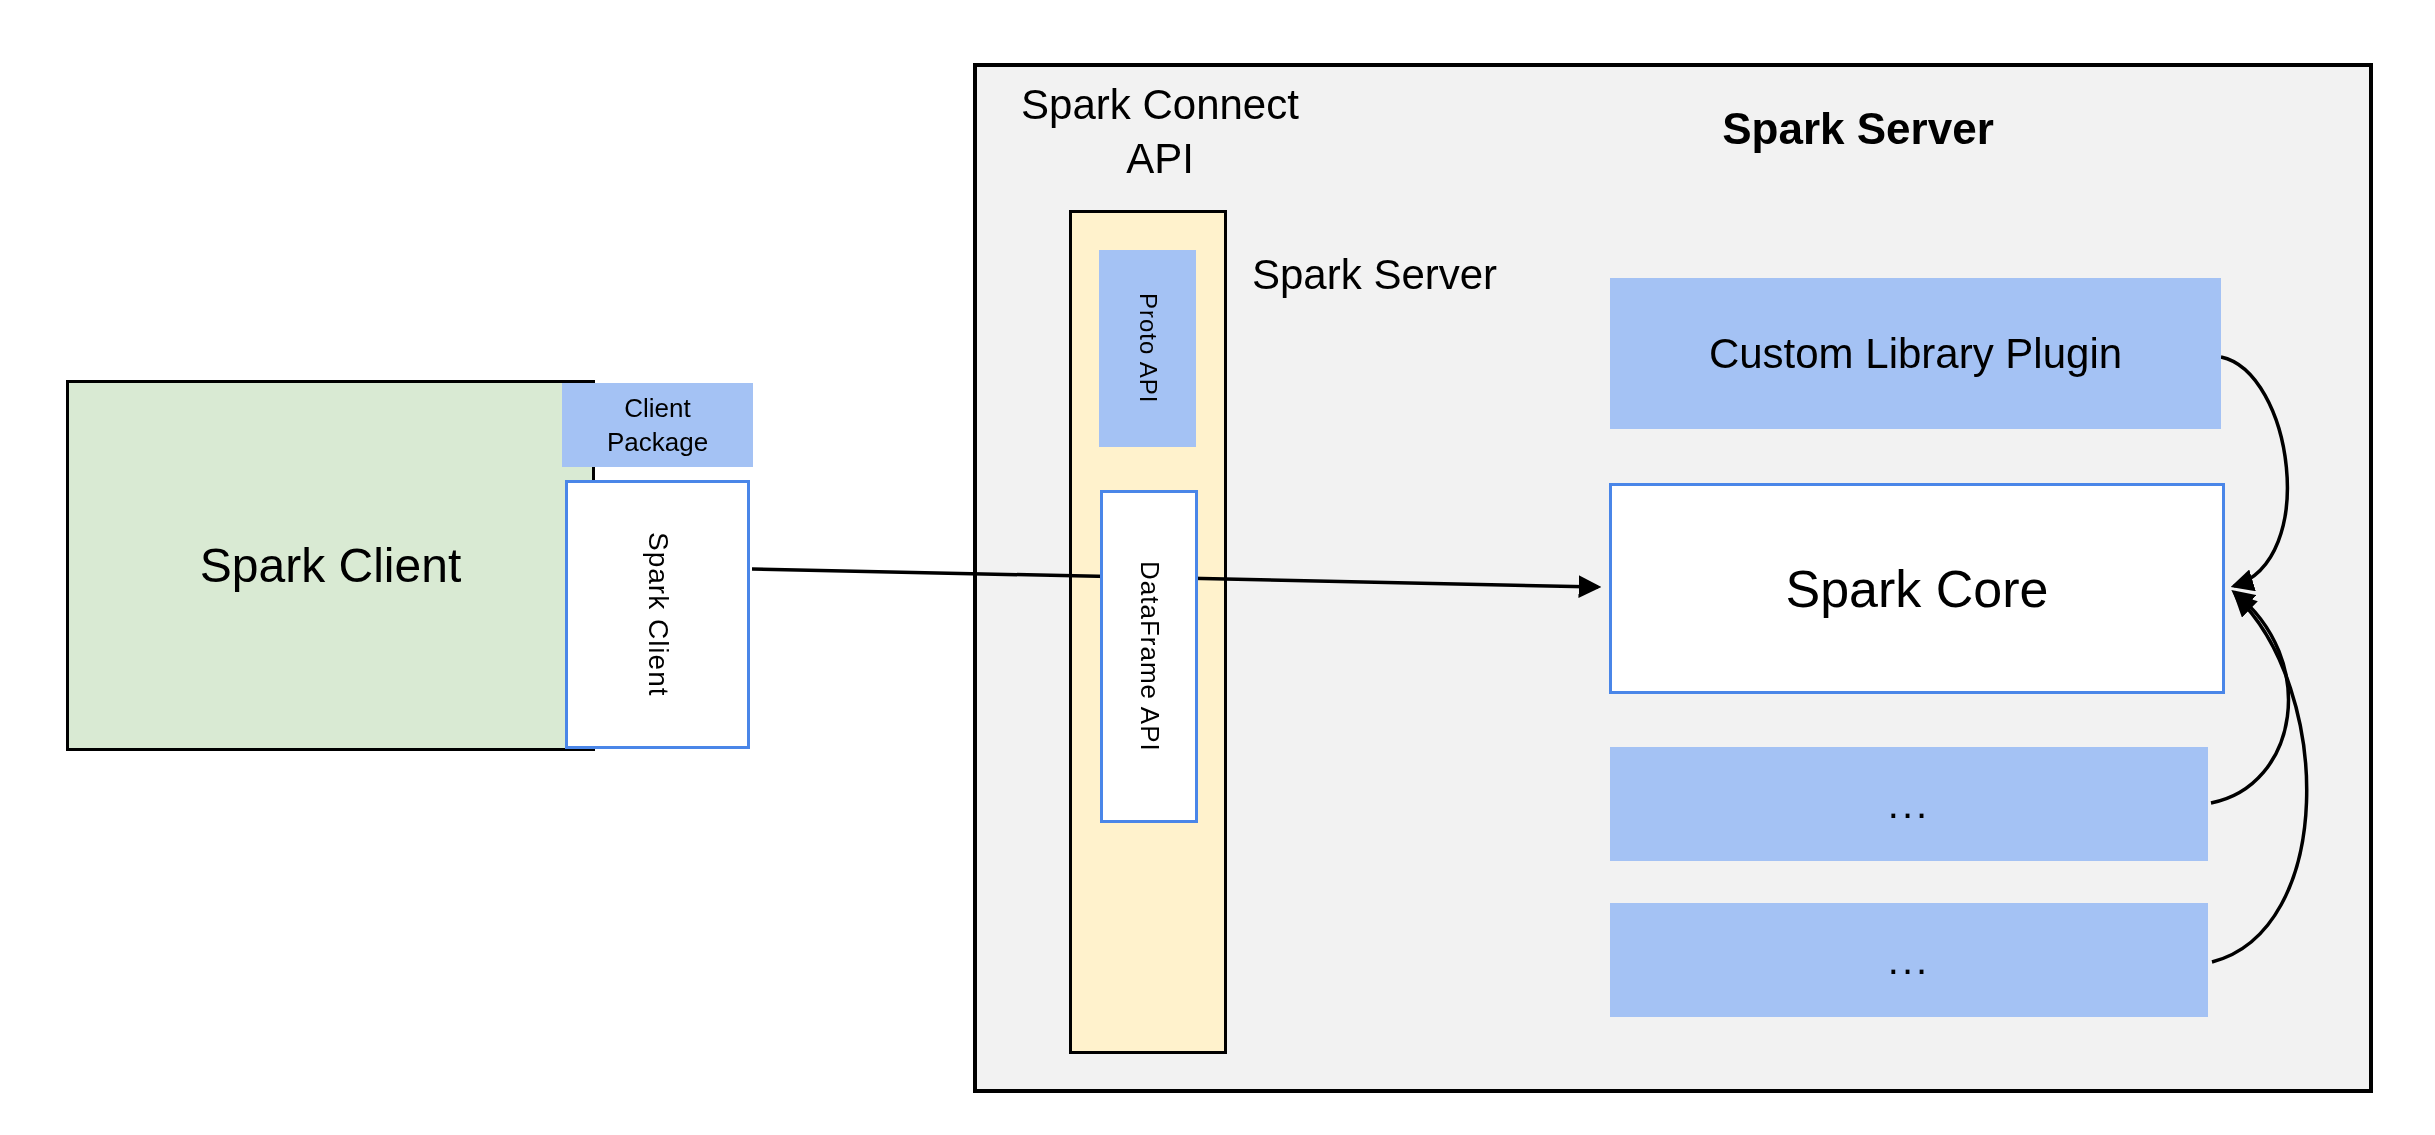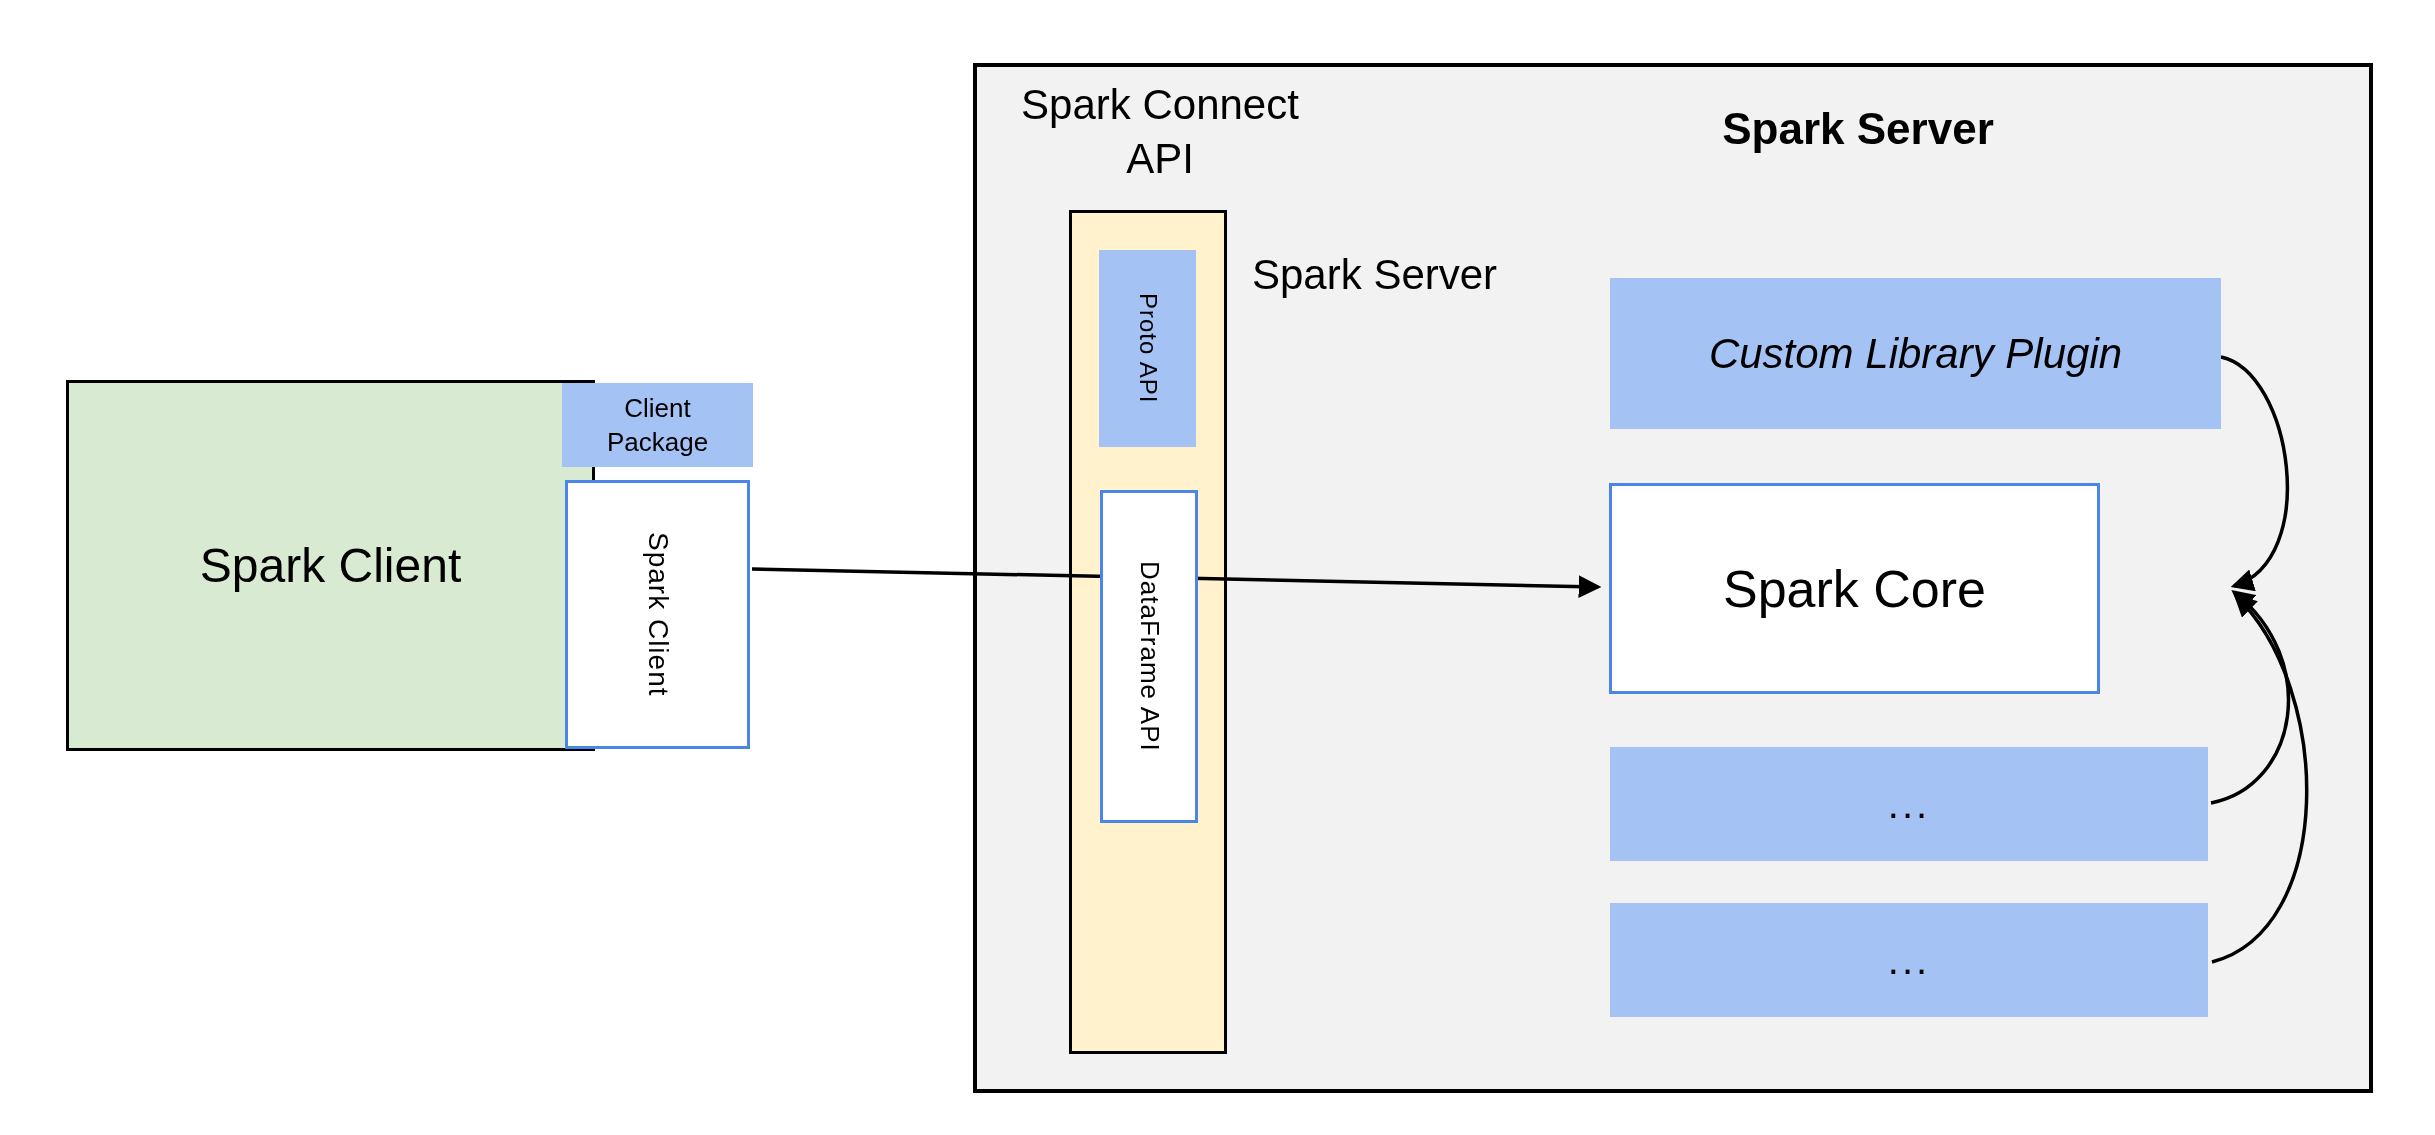--- a/index.html
+++ b/index.html
@@ -76,24 +76,23 @@
   }
   .spark-client-box .vtext { font-size: 28px; }
   .proto-api .vtext { font-size: 24px; }
   .dataframe-api .vtext { font-size: 26px; }
 
   .custom-plugin {
     left: 1610px; top: 278px; width: 611px; height: 151px;
     background: #a4c2f4; z-index: 3;
     display: flex; align-items: center; justify-content: center;
     font-size: 42px;
-    font-style: italic;
   }
   .spark-core {
-    left: 1609px; top: 483px; width: 491px; height: 211px;
+    left: 1609px; top: 483px; width: 616px; height: 211px;
     background: #ffffff; border: 3px solid #4a86e8; z-index: 3;
     display: flex; align-items: center; justify-content: center;
     font-size: 52px;
   }
   .ellipsis-box {
     background: #a4c2f4; z-index: 3;
     display: flex; align-items: center; justify-content: center;
     font-size: 40px; letter-spacing: 3px;
   }
   .ellipsis-1 { left: 1610px; top: 747px; width: 598px; height: 114px; }

